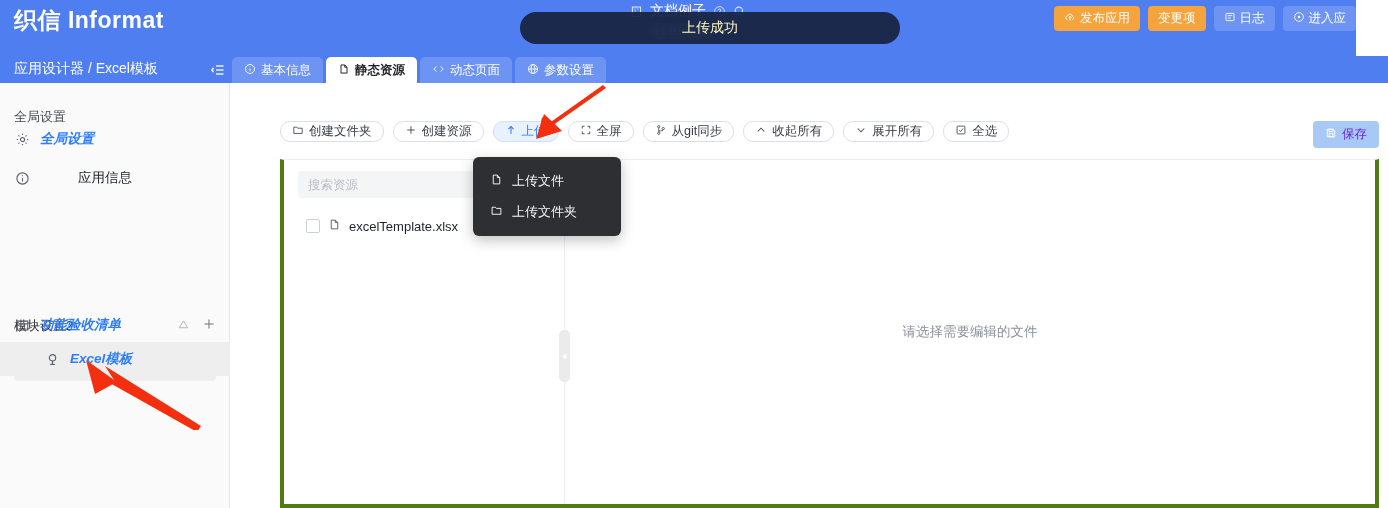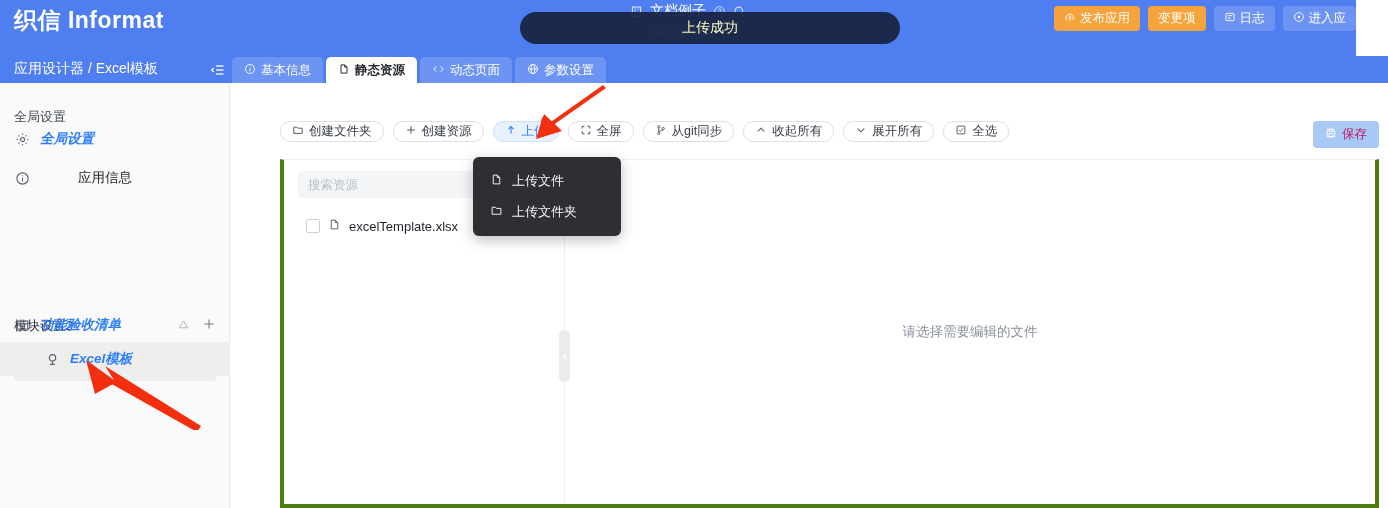--- a/index.html
+++ b/index.html
@@ -126,21 +126,21 @@
     border: 1px solid #dcdfe6; border-radius: 10px;
     background: #ffffff; color: #363b45;
     font-size: 12.5px; white-space: nowrap; cursor: pointer;
     font-family: "Liberation Sans", sans-serif;
   }
   .tb.active { background: #e8f1fe; border-color: #cfe0fd; color: #2f7ef7; }
   .savebtn {
     position: absolute; right: 9px; top: 38px;
     display: inline-flex; align-items: center; gap: 5px;
     height: 27px; padding: 0 12px; border-radius: 4px; border: none;
-    background: #a8c9f5; color: #be185d; font-size: 12.5px;
+    background: #a8c9f5; color: #6d28d9; font-size: 12.5px;
     cursor: pointer; white-space: nowrap;
     font-family: "Liberation Sans", sans-serif;
   }
 
   .panelwrap {
     position: absolute; left: 50px; top: 76px;
     width: 1099px; height: 349px;
     border: 4px solid #4d7c0f; border-top: 1px solid #eceff3;
     display: flex;
   }

